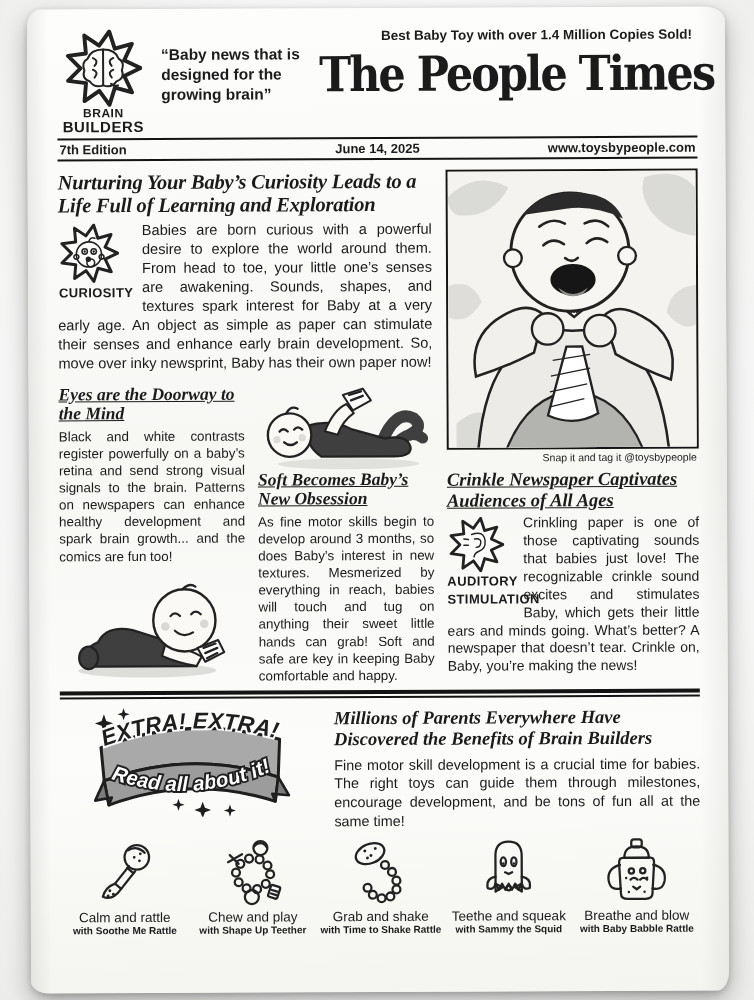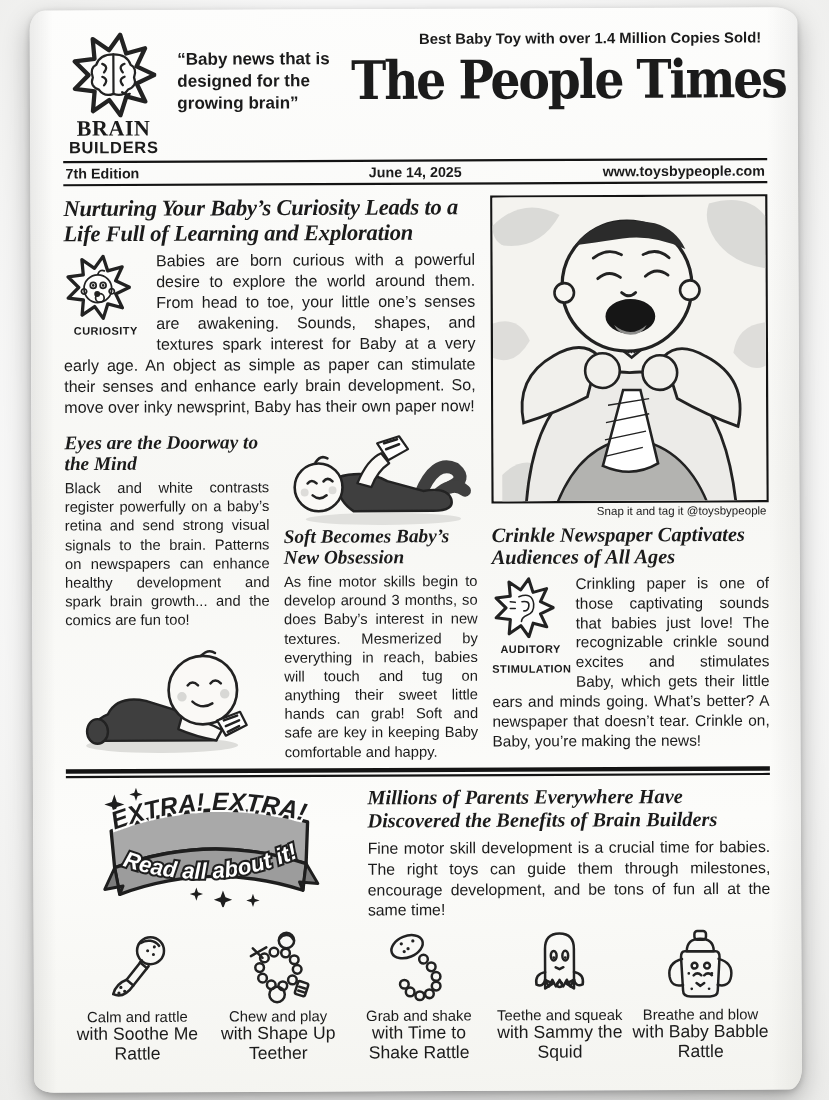--- a/index.html
+++ b/index.html
@@ -15,21 +15,21 @@
           box-shadow: 0 10px 24px rgba(0,0,0,.30), 0 2px 6px rgba(0,0,0,.18);
           transform: rotate(-.25deg);
           padding: 20px 28px 16px 30px; overflow:hidden; }
   svg { display:block; }
   .ink { stroke:#222; fill:none; stroke-width:2.6; stroke-linecap:round; stroke-linejoin:round; }
 
   
   .header { display:flex; align-items:flex-start; }
   .logo-col { width:92px; text-align:center; flex:none; }
   .logo-col svg { margin:0 auto; }
-  .logo-line1 { font-weight:bold; font-size:20px; letter-spacing:.5px; line-height:.95; margin-top:1px;font-family:Liberation Serif, serif;}
+  .logo-line1 { font-weight:bold; font-size:12px; letter-spacing:.5px; line-height:.95; margin-top:1px;}
   .logo-line2 { font-weight:bold; font-size:15px; letter-spacing:.6px; line-height:1;}
   .tagline { width:152px; flex:none; margin:16px 6px 0 12px; font-size:15.5px; font-weight:bold; line-height:1.3; }
   .mast-col { flex:1; text-align:center; }
   .top-banner { font-size:13.5px; font-weight:bold; margin:0 0 2px 40px; white-space:nowrap; }
   .masthead { font-family:"DejaVu Serif", serif; font-weight:bold; font-size:43px;
               letter-spacing:-2px; white-space:nowrap; transform:scaleY(1.12);
               transform-origin:top center; line-height:1.25; }
 
   
   .edition-bar { display:flex; align-items:center; border-top:2px solid #141414; border-bottom:2px solid #141414;
@@ -39,27 +39,27 @@
   .edition-bar .r { text-align:right; }
 
   
   .main { display:flex; gap:14px; margin-top:10px; }
   .left-wrap { width:374px; flex:none; }
   .right-wrap { flex:1; }
 
   h1.headline { font-family:"Liberation Serif", serif; font-style:italic; font-weight:bold;
                 font-size:20.5px; line-height:1.12; letter-spacing:-.2px; }
   h2.headline { font-family:"Liberation Serif", serif; font-style:italic; font-weight:bold;
-                font-size:17.5px; line-height:1.1; margin-bottom:4px; }
+                font-size:17.5px; line-height:1.1; margin-bottom:4px;text-decoration:underline; }
   .bodytext { text-align:justify; font-size:14.6px; line-height:1.3; margin-top:4px; }
   .coltext  { text-align:justify; font-size:13.4px; line-height:1.28; }
 
   .burst-block { float:left; width:76px; margin:2px 8px 0 0; text-align:center; }
   .burst-block.small { width:64px; margin-right:6px; }
-  .burst-label { font-size:10px; font-weight:bold; letter-spacing:.4px; line-height:1.05; margin-top:-2px; }
+  .burst-label { font-size:13px; font-weight:bold; letter-spacing:.4px; line-height:1.05; margin-top:-2px; }
 
   .subrow { display:flex; gap:13px; margin-top:12px; }
   .eyes-col { width:186px; flex:none; }
   .soft-col { flex:1; }
 
   
   .photo-frame { border:2px solid #141414; background:#f4f3f0; }
   .photo-caption { text-align:right; font-size:10.5px; margin:2px 2px 6px 0; }
 
   
@@ -69,21 +69,21 @@
   .extra-text { flex:1; padding-top:4px; }
   .extra-text h2 { font-family:"Liberation Serif", serif; font-style:italic; font-weight:bold;
                    font-size:18.5px; line-height:1.15; }
   .extra-text p { font-size:14.4px; line-height:1.3; margin-top:5px; text-align:justify; }
 
   
   .toys { display:flex; justify-content:space-between; margin-top:6px; }
   .toy { width:130px; text-align:center; }
   .toy svg { margin:0 auto; }
   .toy-title { font-size:13.5px; font-weight:normal; margin-top:2px; }
-  .toy-sub { font-size:16px; font-weight:normal; }
+  .toy-sub { font-size:10px; font-weight:bold; }
 </style>
 </head>
 <body>
 
 <svg width="0" height="0" style="position:absolute">
   <defs>
     <symbol id="burst" viewBox="0 0 100 100">
       <polygon points="98,50 77,60 87,81 65,75 58,97 45,79 26,92 28,69 5,66 21,50 5,34 28,31 26,8 45,21 58,3 65,25 87,19 77,40" fill="#fdfdfc" stroke="#222" stroke-width="5" stroke-linejoin="round"></polygon>
     </symbol>
     <path id="rbPath1" d="M16,56 Q132,12 252,46" fill="none"></path>

